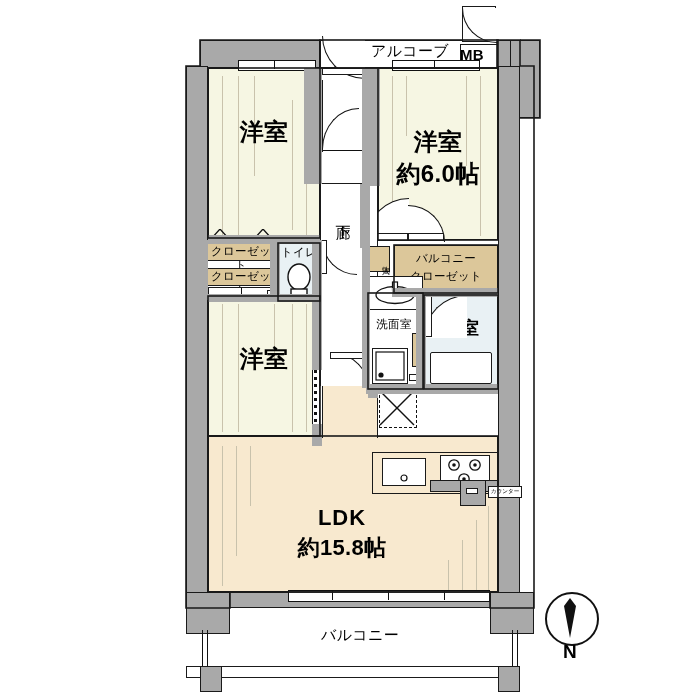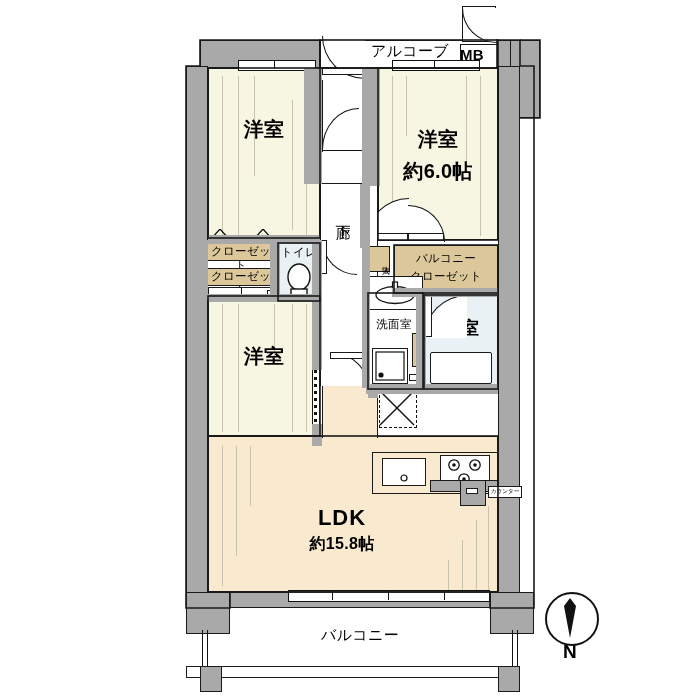--- a/index.html
+++ b/index.html
@@ -16,21 +16,21 @@
   .room-white{background:#ffffff;border:1.4px solid #1a1a1a;}
   .room-plain{background:#ffffff;}
   .tanbox{background:#dcc79a;border:1.5px solid #1a1a1a;}
   .wetbox{background:#e9f1f4;border:1.4px solid #1a1a1a;}
   .outline{border:1.6px solid #1a1a1a;background:transparent;}
   .thin{border:1.2px solid #1a1a1a;background:#fff;}
 
   
   .lbl{position:absolute;color:#000;text-align:center;line-height:1.18;
        white-space:pre-line;font-weight:500;letter-spacing:0.3px;}
-  .lbl-room{font-size:20px;font-weight:600;}
+  .lbl-room{font-size:24px;font-weight:600;}
   .lbl-mid{font-size:15px;}
   .lbl-sm{font-size:11.5px;}
   .lbl-xs{font-size:8px;letter-spacing:0;}
   .lbl-xxs{font-size:5.6px;letter-spacing:0;}
   .vert{writing-mode:vertical-rl;text-orientation:upright;}
 
   
   .swing{position:absolute;border:1.6px solid #111;background:#fff;}
   .sw-tl{border-radius:100% 0 0 0;border-right:none;border-bottom:none;}
   .sw-tr{border-radius:0 100% 0 0;border-left:none;border-bottom:none;}
@@ -232,21 +232,21 @@
 
   <div class="flrline abs" style="left:222px;top:446px;width:1px;height:140px;"></div>
   <div class="flrline abs" style="left:236px;top:446px;width:1px;height:110px;"></div>
   <div class="flrline abs" style="left:250px;top:446px;width:1px;height:60px;"></div>
   <div class="flrline abs" style="left:448px;top:560px;width:1px;height:32px;"></div>
   <div class="flrline abs" style="left:462px;top:540px;width:1px;height:52px;"></div>
   <div class="flrline abs" style="left:476px;top:520px;width:1px;height:72px;"></div>
   <div class="flrline abs" style="left:488px;top:506px;width:1px;height:86px;"></div>
 
   <div class="lbl lbl-room" style="left:262px;top:505px;width:160px;font-size:22px;letter-spacing:1px;">LDK</div>
-  <div class="lbl lbl-room" style="left:262px;top:535px;width:160px;font-size:16px;">約15.8帖</div>
+  <div class="lbl lbl-room" style="left:262px;top:535px;width:160px;font-size:22px;">約15.8帖</div>
 
   <div class="dashx" style="left:379px;top:390px;width:36px;height:36px;"></div>
   <svg class="abs" style="left:379px;top:390px;width:36px;height:36px;" viewBox="0 0 36 36">
     <line x1="1" y1="1" x2="35" y2="35" stroke="#111" stroke-width="1.4"></line>
     <line x1="35" y1="1" x2="1" y2="35" stroke="#111" stroke-width="1.4"></line>
   </svg>
 
   <div class="abs outline" style="left:372px;top:452px;width:126px;height:42px;"></div>
   <div class="abs thin" style="left:382px;top:458px;width:44px;height:28px;"></div>
   <svg class="abs" style="left:398px;top:472px;width:12px;height:12px;" viewBox="0 0 12 12">

